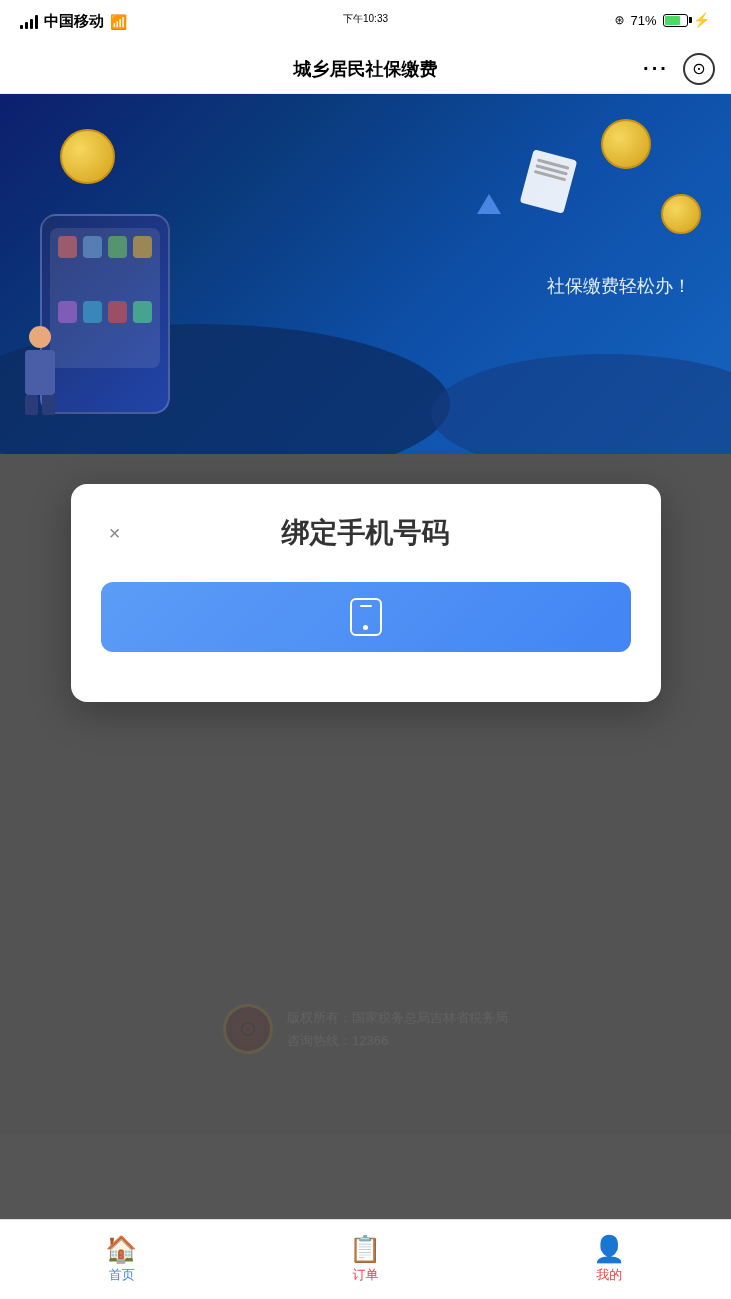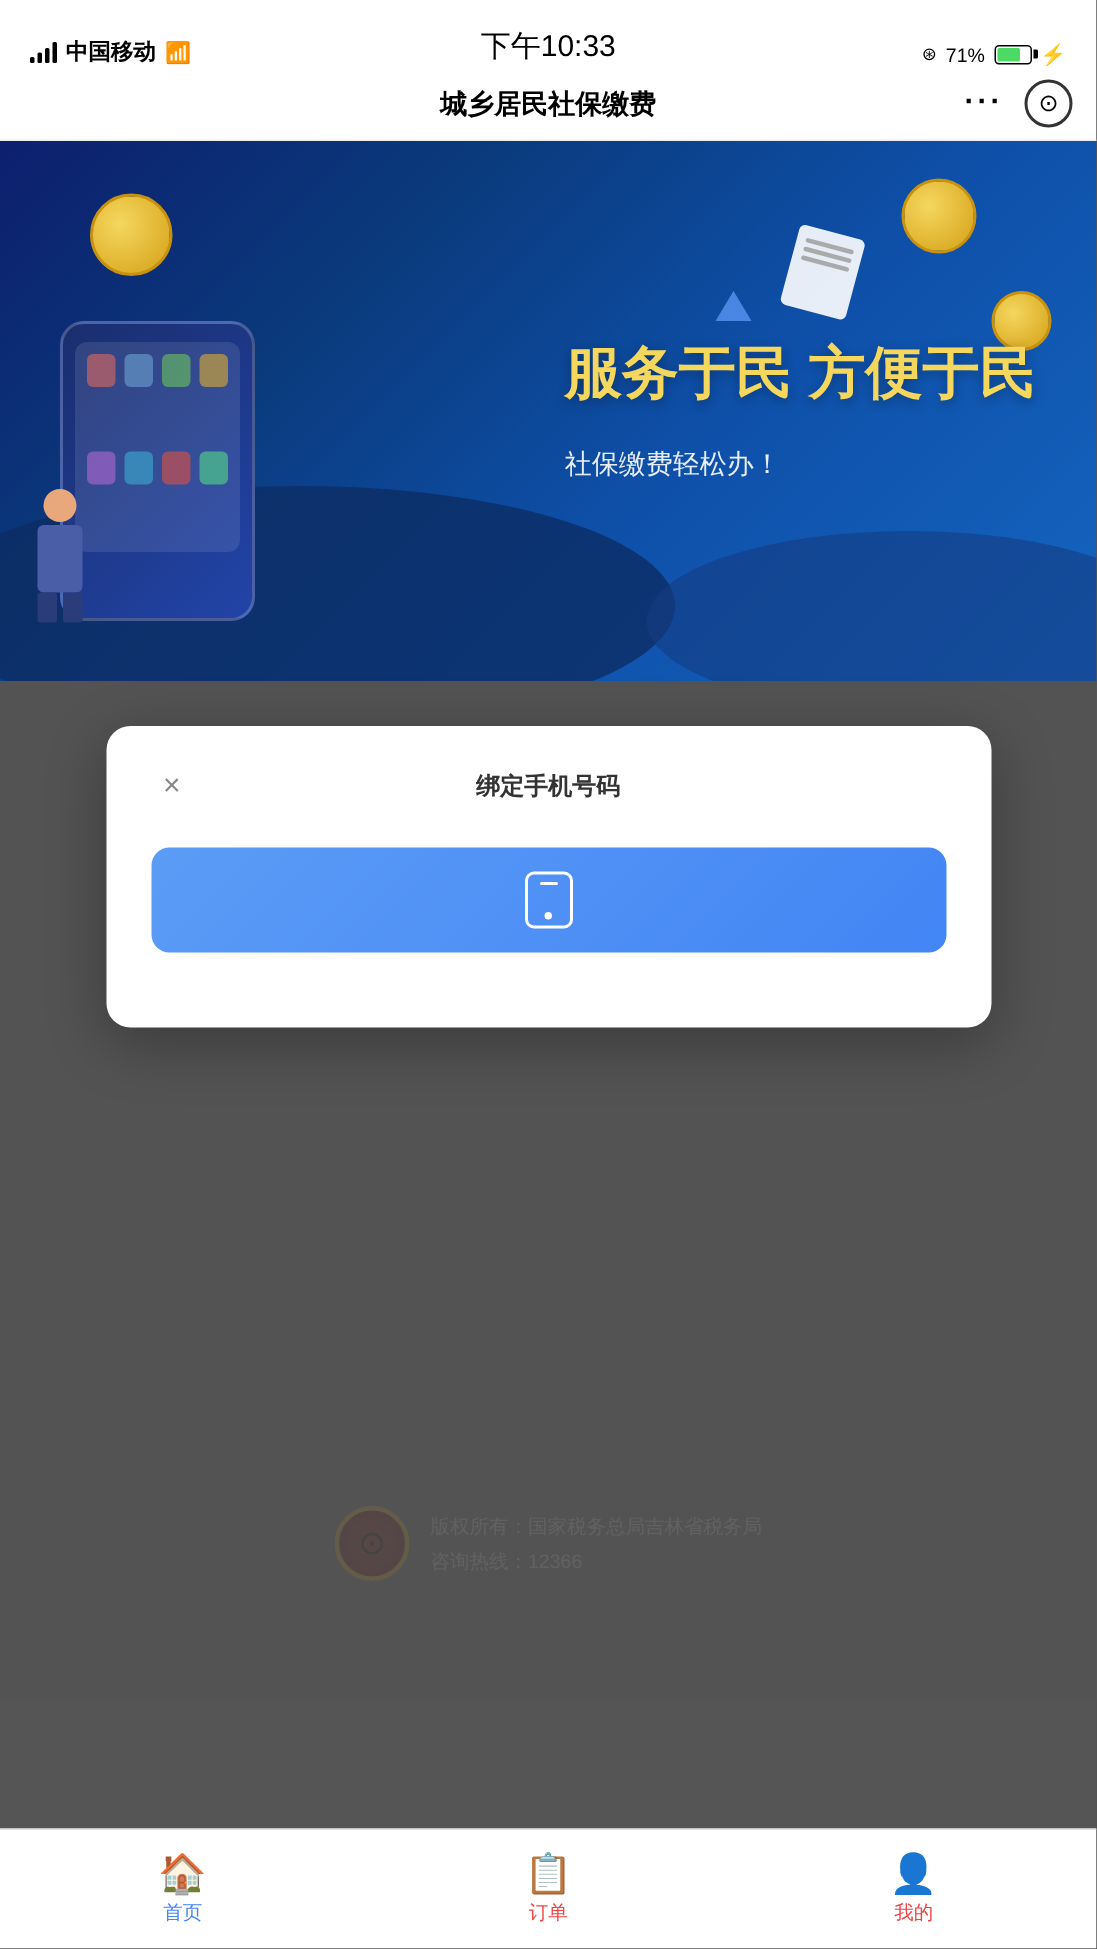--- a/index.html
+++ b/index.html
@@ -12,23 +12,23 @@
       overflow: hidden;
       position: relative;
     }
 
     
     .status-bar {
       width: 100%;
       height: 44px;
       background: #fff;
       display: flex;
-      align-items: flex-end;
+      align-items: flex-start;
       justify-content: space-between;
-      padding: 0 20px;
+      padding: 12px 20px;
       position: relative;
       z-index: 100;
     }
     .status-left {
       display: flex;
       align-items: center;
       gap: 6px;
       font-size: 15px;
       font-weight: 600;
     }
@@ -44,21 +44,21 @@
       width: 3px;
     }
     .signal-bars span:nth-child(1) { height: 4px; }
     .signal-bars span:nth-child(2) { height: 7px; }
     .signal-bars span:nth-child(3) { height: 10px; }
     .signal-bars span:nth-child(4) { height: 14px; }
     .wifi-icon {
       font-size: 14px;
     }
     .status-center {
-      font-size: 20px;
+      font-size: 10px;
       font-weight: 500;
       position: absolute;
       left: 50%;
       transform: translateX(-50%);
     }
     .status-right {
       display: flex;
       align-items: center;
       gap: 6px;
       font-size: 13px;
@@ -354,21 +354,21 @@
       height: 28px;
       display: flex;
       align-items: center;
       justify-content: center;
       cursor: pointer;
       color: #888;
       font-size: 20px;
       font-weight: 300;
     }
     .modal-title {
-      font-size: 16px;
+      font-size: 28px;
       font-weight: 600;
       color: #333;
     }
     .modal-btn {
       width: 100%;
       height: 70px;
       background: linear-gradient(135deg, #5b9cf6, #4285f4);
       border-radius: 12px;
       border: none;
       display: flex;
@@ -536,21 +536,20 @@
   <div class="person-figure">
     <div class="person-head"></div>
     <div class="person-body"></div>
     <div class="person-legs">
       <div class="person-leg"></div>
       <div class="person-leg"></div>
     </div>
   </div>
 
   <div class="hero-text">
-    <div class="hero-main-text">服务于民 方便于民</div>
     <div class="hero-sub-text">社保缴费轻松办！</div>
   </div>
 </div>
 
 <div class="content-area">
 
   <div class="dim-overlay"></div>
 
   <div class="modal-wrapper">
     <div class="modal">

